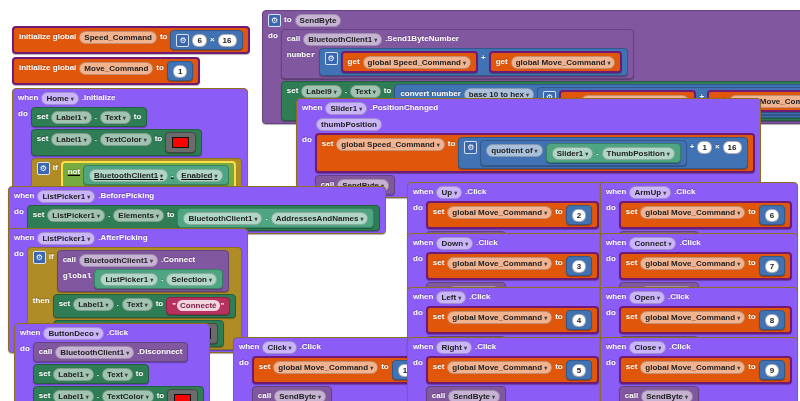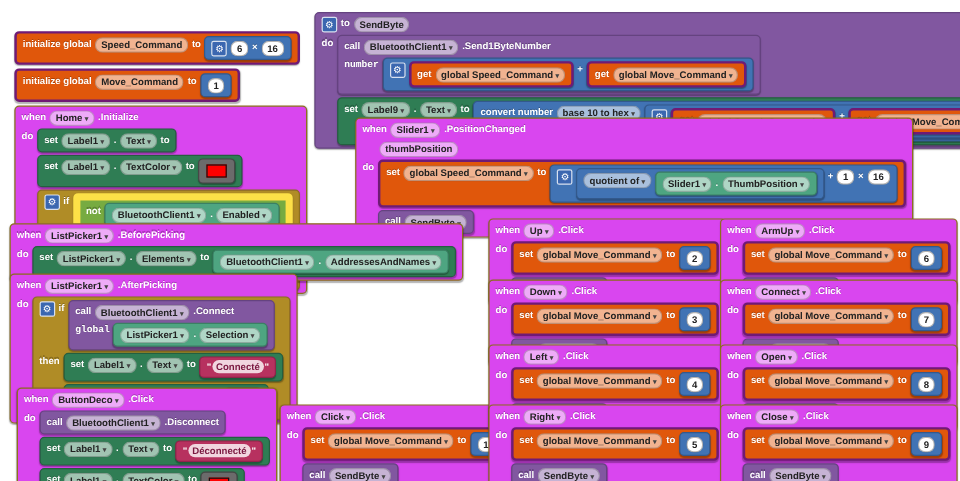--- a/index.html
+++ b/index.html
@@ -23,28 +23,28 @@
         align-items:center;margin-top:1px;}
   .gear{width:11px;height:11px;border-radius:2px;background:#3b67b0;color:#fff;font-size:8px;
         line-height:11px;text-align:center;display:inline-block;border:1px solid rgba(255,255,255,.8);
         margin-top:1px;}
   .gear::before{content:"\2699";}
   .swatch{width:15px;height:9px;border:1px solid #111;display:inline-block;margin:2px 1px;}
   .strlit{display:inline-flex;align-items:center;gap:1px;}
   .strlit::before,.strlit::after{content:"\0022";color:#fff;font-size:8px;font-weight:bold;}
   .strval{background:rgba(255,255,255,.8);border-radius:6px;color:#7a1840;font-size:8px;
         font-weight:bold;padding:0 3px;height:11px;display:inline-flex;align-items:center;}
-  .c-event{background:#d946ef;border:1px solid #8d6f1e;text-align:center;}
+  .c-event{background:#8b5cf6;border:1px solid #8d6f1e;text-align:center;}
   .c-ctrl{background:#B08C26;border:1px solid #8d6f1e;}
   .c-var{background:#E0570B;border:2px solid #701a75;}
   .c-math{background:#4173B4;border:1px solid #33598c;}
   .c-proc{background:#8157A0;border:1px solid #654380;}
   .c-setter{background:#2F7D54;border:1px solid #245f40;}
   .c-getter{background:#4EA581;border:1px solid #3b8064;}
-  .c-logic{background:#77AB41;border:6px solid #fde047;}
+  .c-logic{background:#77AB41;border:2px solid #fde047;text-decoration:underline;}
   .c-text{background:#B7315F;border:1px solid #8f244a;}
   .c-colorblk{background:#6b6b6b;border:1px solid #474747;}
 </style>
 </head>
 <body>
 
 <div id="canvas">
     <div class="block c-var topblock" style="left: 12px; top: 26px;">
       <div class="row">
         <span class="blk-label">initialize global</span>
@@ -383,27 +383,20 @@
               <span class="blk-label">.Disconnect</span>
             </div>
           </div>
           <div class="block c-setter">
             <div class="row">
               <span class="blk-label">set</span>
               <span class="chip dd">Label1</span>
               <span class="blk-label">.</span>
               <span class="chip dd">Text</span>
               <span class="blk-label">to</span>
-              <div class="block c-text">
-                <div class="row">
-                  <span class="strlit">
-                    <span class="strval">Déconnecté</span>
-                  </span>
-                </div>
-              </div>
             </div>
           </div>
           <div class="block c-setter">
             <div class="row">
               <span class="blk-label">set</span>
               <span class="chip dd">Label1</span>
               <span class="blk-label">.</span>
               <span class="chip dd">TextColor</span>
               <span class="blk-label">to</span>
               <div class="block c-colorblk">

